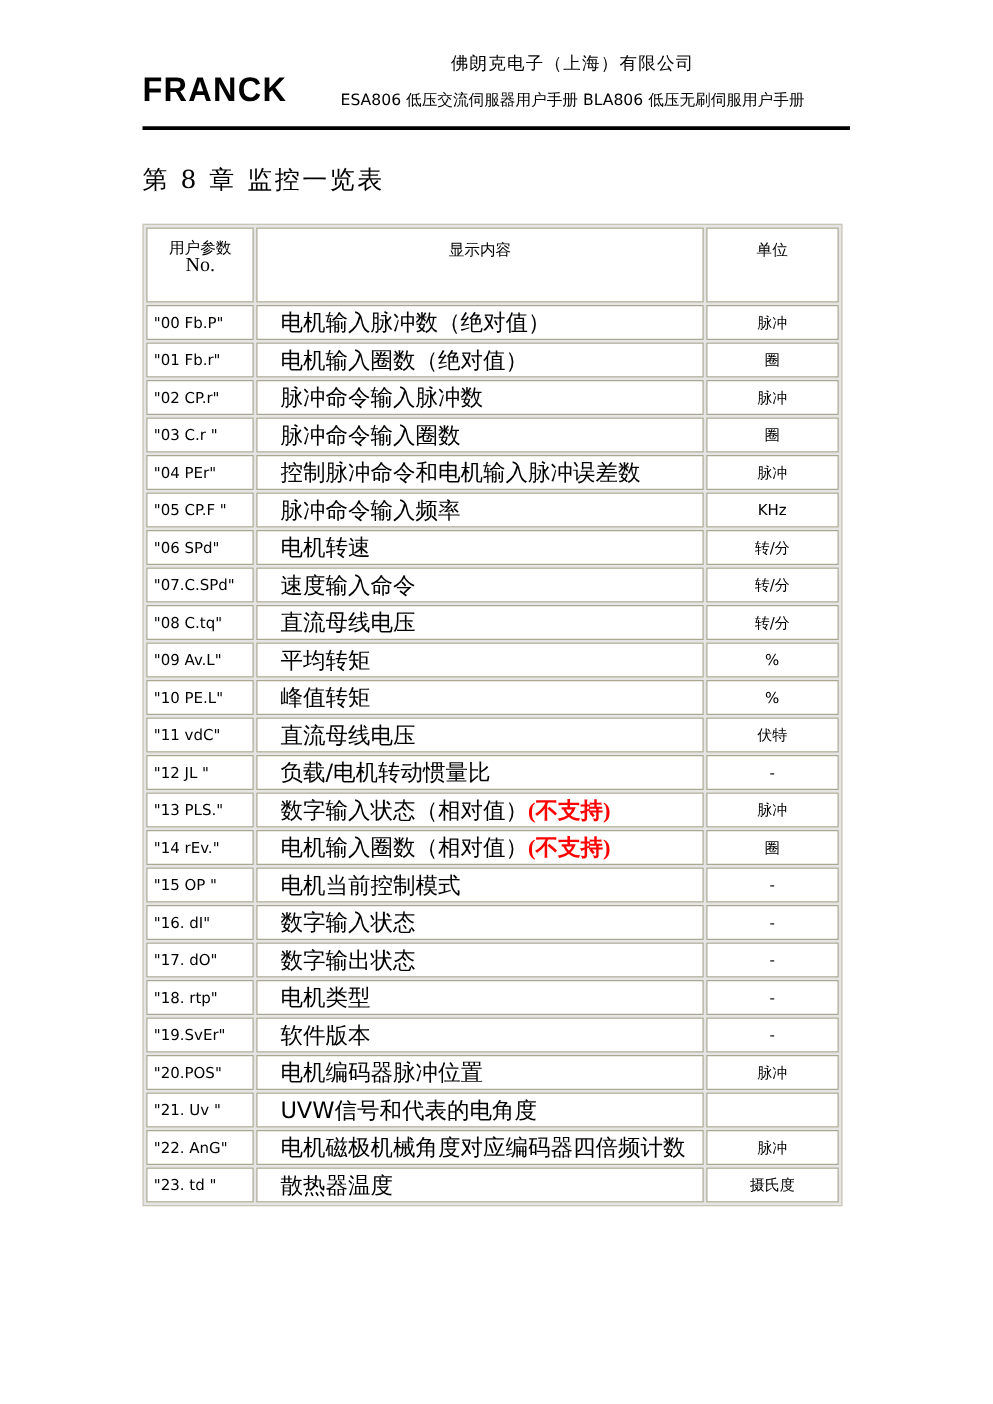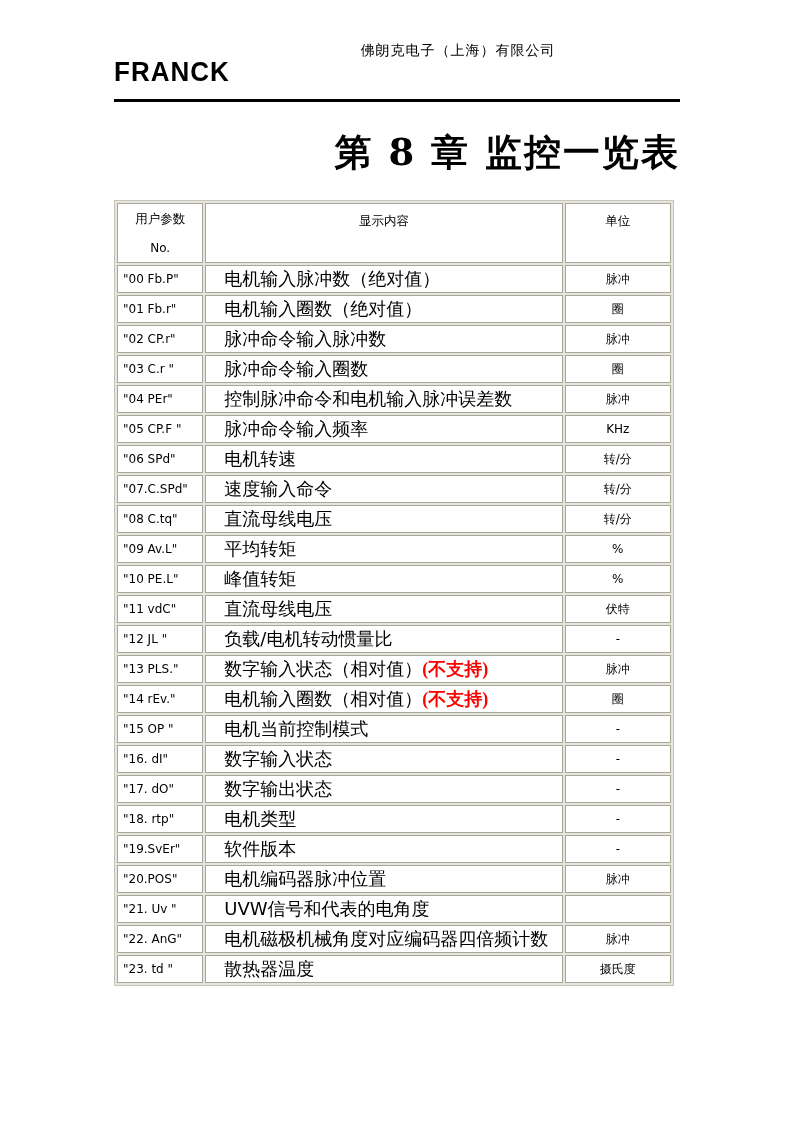--- a/index.html
+++ b/index.html
@@ -30,24 +30,24 @@
   .company-line { font-size: 14px; letter-spacing: 1px; margin-top: 2px; }
   .manuals-line { font-size: 12.5px; margin-top: 12px; white-space: nowrap; }
   .rule {
     border: none;
     border-top: 3px solid #000000;
     margin: 12px 0 0 0;
   }
 
   
   .page-title {
-    text-align: right;
+    text-align: left;
     font-family: "DejaVu Serif", serif;
-    font-weight: bold;
-    font-size: 37px;
+    font-weight: normal;
+    font-size: 20px;
     letter-spacing: 2px;
     margin: 26px 0 22px 0;
   }
 
   
   table.monitor {
     width: 560px;
     border-collapse: separate;
     border-spacing: 2px;
     background: #e5e5e5;
@@ -67,21 +67,21 @@
 
   thead th {
     vertical-align: top;
     text-align: center;
     font-weight: bold;
     font-size: 12.5px;
     padding-top: 9px;
     height: 48px;
   }
   .hdr-stack div { line-height: 1; }
-  .hdr-no { margin-top: 16px; font-size: 12px; }
+  .hdr-no { font-size: 16px; font-family: Liberation Serif, serif; }
 
   tbody td { height: 21px; font-size: 12px; padding: 1px 4px; }
   td.col-no   { text-align: left; padding-left: 5px; }
   td.col-desc { text-align: left; padding-left: 18px; font-size: 18px; }
   td.col-unit { text-align: center; }
   .note { color: #ff0000; font-weight: bold; font-family: Liberation Serif, serif; }
 
   
   .footer {
     position: absolute;
@@ -97,20 +97,21 @@
 </head>
 <body>
 
 <div class="page">
 
   <div class="content">
     <div class="header">
       <div class="logo">FRANCK</div>
       <div class="header-text">
         <div class="company-line">佛朗克电子（上海）有限公司</div>
+        <div class="manuals-line">ESA806 低压交流伺服器用户手册  BLA806 低压无刷伺服用户手册</div>
       </div>
     </div>
     <hr class="rule">
 
     <h1 class="page-title">第 8 章 监控一览表</h1>
 
     <table class="monitor">
       <colgroup>
         <col class="c-no">
           <col class="c-desc">

